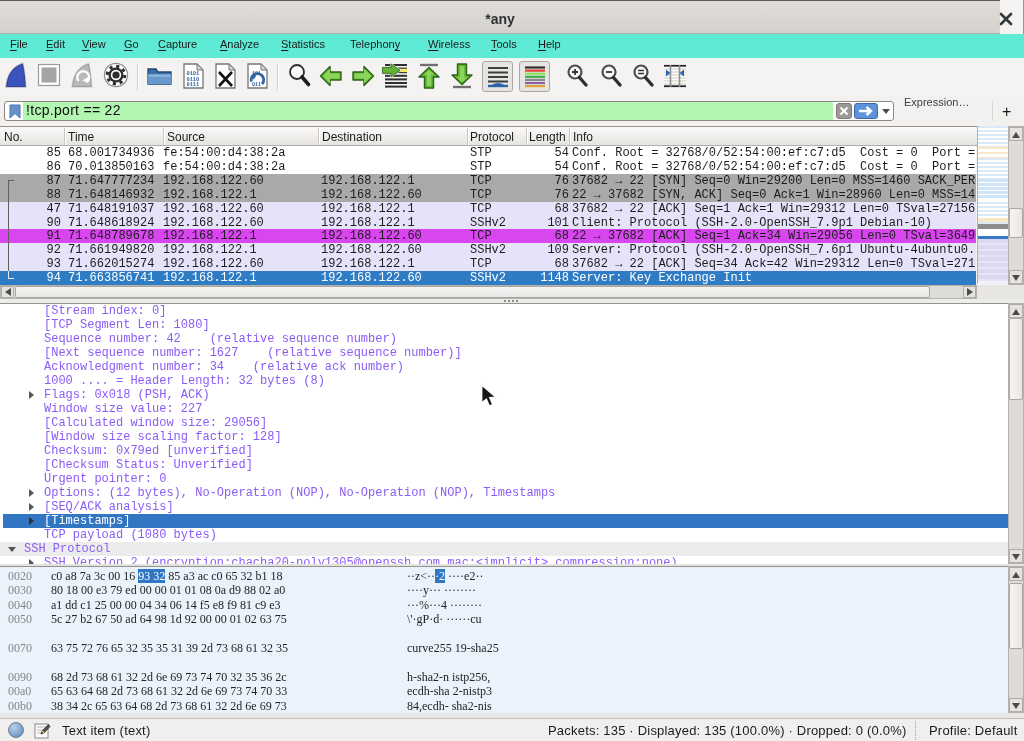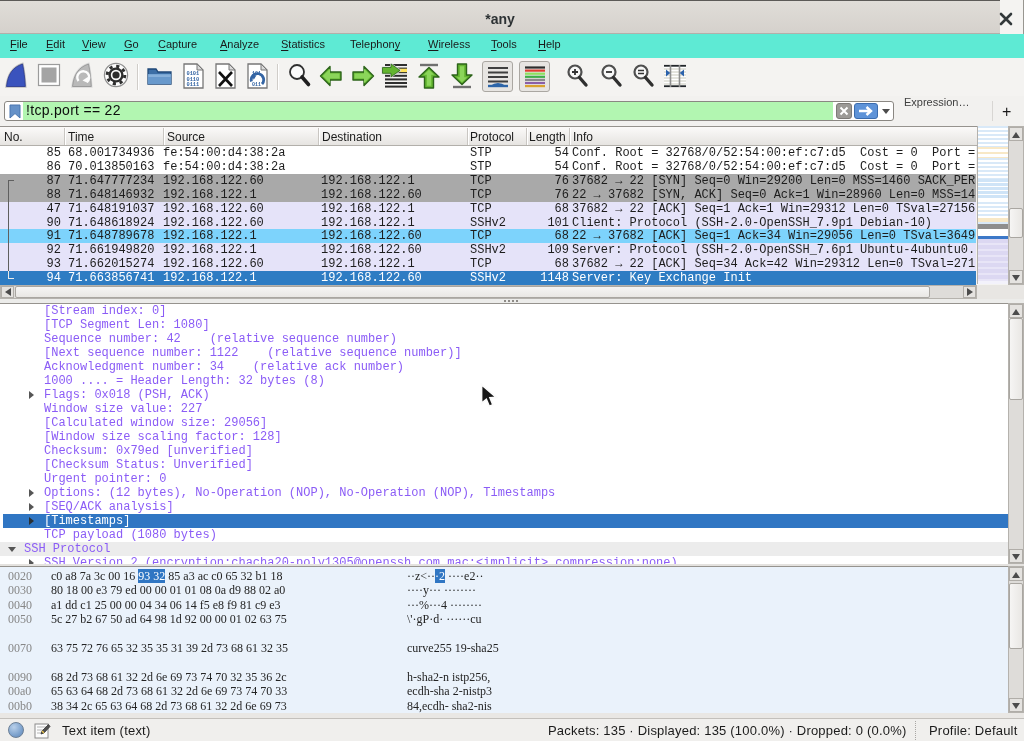--- a/index.html
+++ b/index.html
@@ -247,21 +247,21 @@
     <i style="left:569px"></i>
  <span style="left:573px">Info</span>
 </div>
 <div class="a" style="left:0;top:146px;width:976px;height:139px;background:#fff;overflow:hidden">
  <div class="row" style="top:0;background:#fff"><span class="rno">85</span><span class="rt">68.001734936</span><span class="rs">fe:54:00:d4:38:2a</span><span class="rp">STP</span><span class="rl">54</span><span class="ri">Conf. Root = 32768/0/52:54:00:ef:c7:d5  Cost = 0  Port = 0x8001</span></div>
  <div class="row" style="top:13.9px;background:#fff"><span class="rno">86</span><span class="rt">70.013850163</span><span class="rs">fe:54:00:d4:38:2a</span><span class="rp">STP</span><span class="rl">54</span><span class="ri">Conf. Root = 32768/0/52:54:00:ef:c7:d5  Cost = 0  Port = 0x8001</span></div>
  <div class="row" style="top:27.8px;background:#a9a9a9"><span class="rno">87</span><span class="rt">71.647777234</span><span class="rs">192.168.122.60</span><span class="rd">192.168.122.1</span><span class="rp">TCP</span><span class="rl">76</span><span class="ri">37682 → 22 [SYN] Seq=0 Win=29200 Len=0 MSS=1460 SACK_PERM</span></div>
  <div class="row" style="top:41.7px;background:#a9a9a9"><span class="rno">88</span><span class="rt">71.648146932</span><span class="rs">192.168.122.1</span><span class="rd">192.168.122.60</span><span class="rp">TCP</span><span class="rl">76</span><span class="ri">22 → 37682 [SYN, ACK] Seq=0 Ack=1 Win=28960 Len=0 MSS=146</span></div>
  <div class="row" style="top:55.6px;background:#e5e3f9"><span class="rno">47</span><span class="rt">71.648191037</span><span class="rs">192.168.122.60</span><span class="rd">192.168.122.1</span><span class="rp">TCP</span><span class="rl">68</span><span class="ri">37682 → 22 [ACK] Seq=1 Ack=1 Win=29312 Len=0 TSval=271566</span></div>
  <div class="row" style="top:69.5px;background:#e5e3f9"><span class="rno">90</span><span class="rt">71.648618924</span><span class="rs">192.168.122.60</span><span class="rd">192.168.122.1</span><span class="rp">SSHv2</span><span class="rl">101</span><span class="ri">Client: Protocol (SSH-2.0-OpenSSH_7.9p1 Debian-10)</span></div>
- <div class="row" style="top:83.4px;background:#7dd3fc"><span class="rno">91</span><span class="rt">71.648789678</span><span class="rs">192.168.122.1</span><span class="rd">192.168.122.60</span><span class="rp">TCP</span><span class="rl">68</span><span class="ri">22 → 37682 [ACK] Seq=1 Ack=34 Win=29056 Len=0 TSval=36495</span></div>
+ <div class="row" style="top:83.4px;background:#d946ef"><span class="rno">91</span><span class="rt">71.648789678</span><span class="rs">192.168.122.1</span><span class="rd">192.168.122.60</span><span class="rp">TCP</span><span class="rl">68</span><span class="ri">22 → 37682 [ACK] Seq=1 Ack=34 Win=29056 Len=0 TSval=36495</span></div>
  <div class="row" style="top:97.3px;background:#e5e3f9"><span class="rno">92</span><span class="rt">71.661949820</span><span class="rs">192.168.122.1</span><span class="rd">192.168.122.60</span><span class="rp">SSHv2</span><span class="rl">109</span><span class="ri">Server: Protocol (SSH-2.0-OpenSSH_7.6p1 Ubuntu-4ubuntu0.3</span></div>
  <div class="row" style="top:111.2px;background:#e5e3f9"><span class="rno">93</span><span class="rt">71.662015274</span><span class="rs">192.168.122.60</span><span class="rd">192.168.122.1</span><span class="rp">TCP</span><span class="rl">68</span><span class="ri">37682 → 22 [ACK] Seq=34 Ack=42 Win=29312 Len=0 TSval=2715</span></div>
  <div class="row" style="top:125.1px;background:#2e7cc3;color:#fff"><span class="rno">94</span><span class="rt">71.663856741</span><span class="rs">192.168.122.1</span><span class="rd">192.168.122.60</span><span class="rp">SSHv2</span><span class="rl">1148</span><span class="ri">Server: Key Exchange Init</span></div>
  <div class="a" style="left:8px;top:34px;width:6px;height:1px;background:#5f5f5f"></div>
  <div class="a" style="left:8px;top:34px;width:1px;height:91px;background:#5f5f5f"></div>
  <div class="a" style="left:8px;top:125px;width:1px;height:7px;background:#eaeaea"></div>
  <div class="a" style="left:8px;top:131.5px;width:6px;height:1px;background:#eaeaea"></div>
 </div>
 
 <div class="a" style="left:977px;top:126px;width:31px;height:158px;background:#fdfdfd;border-left:1px solid #b4b1ac;box-sizing:border-box;overflow:hidden" id="mmap">
@@ -294,21 +294,21 @@
 <div class="sbbtn a" style="left:963px;top:286px;width:13px;height:12px"></div>
 <div class="tri a" style="left:967px;top:288px;border-top:4px solid transparent;border-bottom:4px solid transparent;border-left:6px solid #4c4c4c"></div>
 <div class="a" style="left:977px;top:285px;width:47px;height:14px;background:#e8e6e3"></div>
 
 <div class="a" style="left:0;top:299px;width:1024px;height:4px;background:#ececea"></div>
 <div class="a" style="left:504px;top:300px;width:16px;height:2px;background:repeating-linear-gradient(90deg,#8e8b87 0 2px,#ececea 2px 4px)"></div>
 <div id="det" class="a">
  <div class="dl" style="top:0px">[Stream index: 0]</div>
  <div class="dl" style="top:14px">[TCP Segment Len: 1080]</div>
  <div class="dl" style="top:28px">Sequence number: 42    (relative sequence number)</div>
- <div class="dl" style="top:42px">[Next sequence number: 1122    (relative sequence number)]</div>
+ <div class="dl" style="top:42px">[Next sequence number: 1627    (relative sequence number)]</div>
  <div class="dl" style="top:56px">Acknowledgment number: 34    (relative ack number)</div>
  <div class="dl" style="top:70px">1000 .... = Header Length: 32 bytes (8)</div>
  <div class="exp a" style="left:29px;top:87px"></div>
  <div class="dl" style="top:84px">Flags: 0x018 (PSH, ACK)</div>
  <div class="dl" style="top:98px">Window size value: 227</div>
  <div class="dl" style="top:112px">[Calculated window size: 29056]</div>
  <div class="dl" style="top:126px">[Window size scaling factor: 128]</div>
  <div class="dl" style="top:140px">Checksum: 0x79ed [unverified]</div>
  <div class="dl" style="top:154px">[Checksum Status: Unverified]</div>
  <div class="dl" style="top:168px">Urgent pointer: 0</div>

